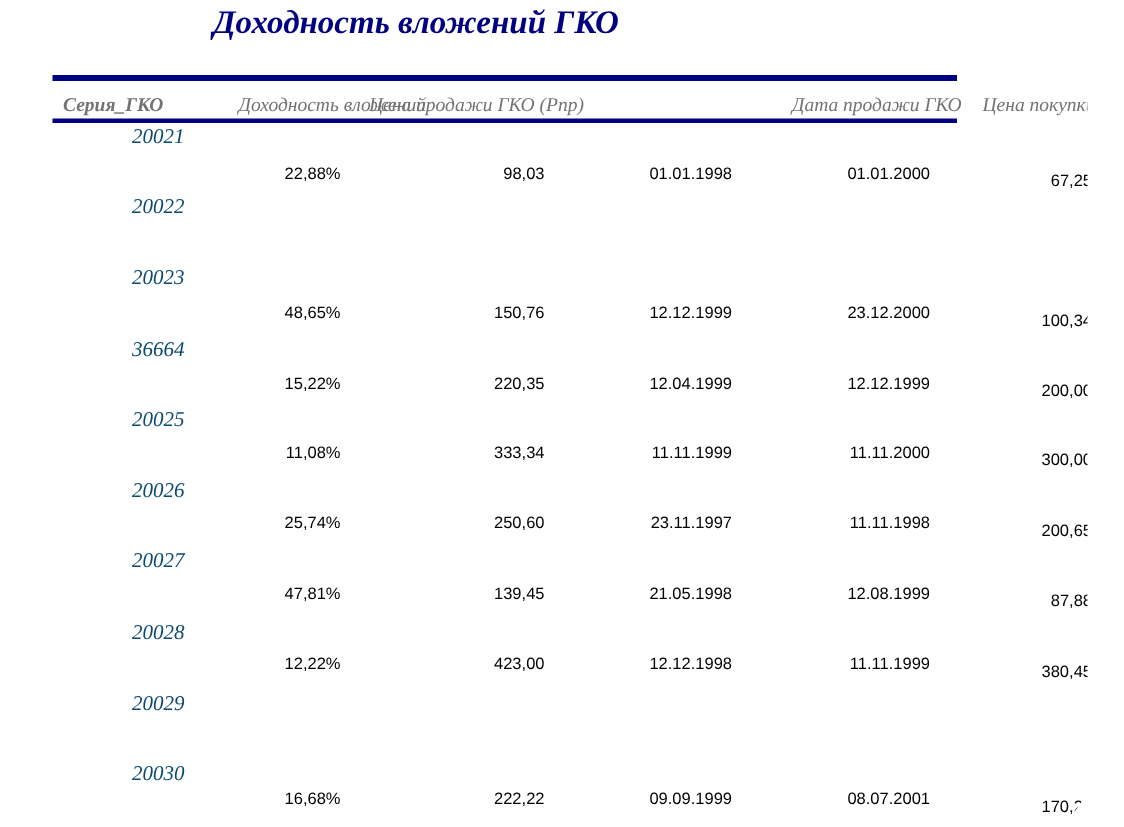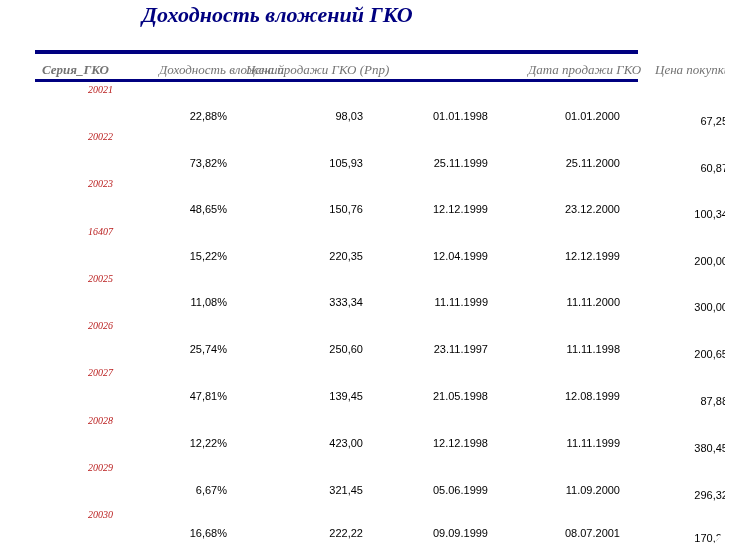--- a/index.html
+++ b/index.html
@@ -48,23 +48,23 @@
   .hdr-series { left: 42px; font-weight: bold; }
   .hdr-yield { left: 126px; margin-left: 33px; }
   .hdr-saleprice { left: 246px; }
   .hdr-buydate { left: 413px; }
   .hdr-saledate { left: 528px; }
   .hdr-buyprice { left: 655px; }
   .series {
     position: absolute;
     left: 88px;
     font-family: "Liberation Serif", serif;
-    font-size: 10px;
+    font-size: 14px;
     font-style: italic;
-    color: #b91c1c;
+    color: #0c4a6e;
     white-space: nowrap;
   }
   .vrow {
     position: absolute;
     left: 0;
     width: 749px;
     height: 16px;
   }
   .v {
     position: absolute;
@@ -100,38 +100,31 @@
   <div class="series" style="top:84px">20021</div>
   <div class="vrow" style="top:110px">
     <span class="v c-yield">22,88%</span>
     <span class="v c-saleprice">98,03</span>
     <span class="v c-buydate">01.01.1998</span>
     <span class="v c-saledate">01.01.2000</span>
     <span class="v c-buyprice">67,25</span>
   </div>
 
   <div class="series" style="top:131px">20022</div>
-  <div class="vrow" style="top:157px">
-    <span class="v c-yield">73,82%</span>
-    <span class="v c-saleprice">105,93</span>
-    <span class="v c-buydate">25.11.1999</span>
-    <span class="v c-saledate">25.11.2000</span>
-    <span class="v c-buyprice">60,87</span>
-  </div>
 
   <div class="series" style="top:178px">20023</div>
   <div class="vrow" style="top:203px">
     <span class="v c-yield">48,65%</span>
     <span class="v c-saleprice">150,76</span>
     <span class="v c-buydate">12.12.1999</span>
     <span class="v c-saledate">23.12.2000</span>
     <span class="v c-buyprice">100,34</span>
   </div>
 
-  <div class="series" style="top:226px">16407</div>
+  <div class="series" style="top:226px">36664</div>
   <div class="vrow" style="top:250px">
     <span class="v c-yield">15,22%</span>
     <span class="v c-saleprice">220,35</span>
     <span class="v c-buydate">12.04.1999</span>
     <span class="v c-saledate">12.12.1999</span>
     <span class="v c-buyprice">200,00</span>
   </div>
 
   <div class="series" style="top:273px">20025</div>
   <div class="vrow" style="top:296px">
@@ -163,27 +156,20 @@
   <div class="series" style="top:415px">20028</div>
   <div class="vrow" style="top:437px">
     <span class="v c-yield">12,22%</span>
     <span class="v c-saleprice">423,00</span>
     <span class="v c-buydate">12.12.1998</span>
     <span class="v c-saledate">11.11.1999</span>
     <span class="v c-buyprice">380,45</span>
   </div>
 
   <div class="series" style="top:462px">20029</div>
-  <div class="vrow" style="top:484px">
-    <span class="v c-yield">6,67%</span>
-    <span class="v c-saleprice">321,45</span>
-    <span class="v c-buydate">05.06.1999</span>
-    <span class="v c-saledate">11.09.2000</span>
-    <span class="v c-buyprice">296,32</span>
-  </div>
 
   <div class="series" style="top:509px">20030</div>
   <div class="vrow" style="top:527px">
     <span class="v c-yield">16,68%</span>
     <span class="v c-saleprice">222,22</span>
     <span class="v c-buydate">09.09.1999</span>
     <span class="v c-saledate">08.07.2001</span>
     <span class="v c-buyprice">170,24</span>
   </div>
 

